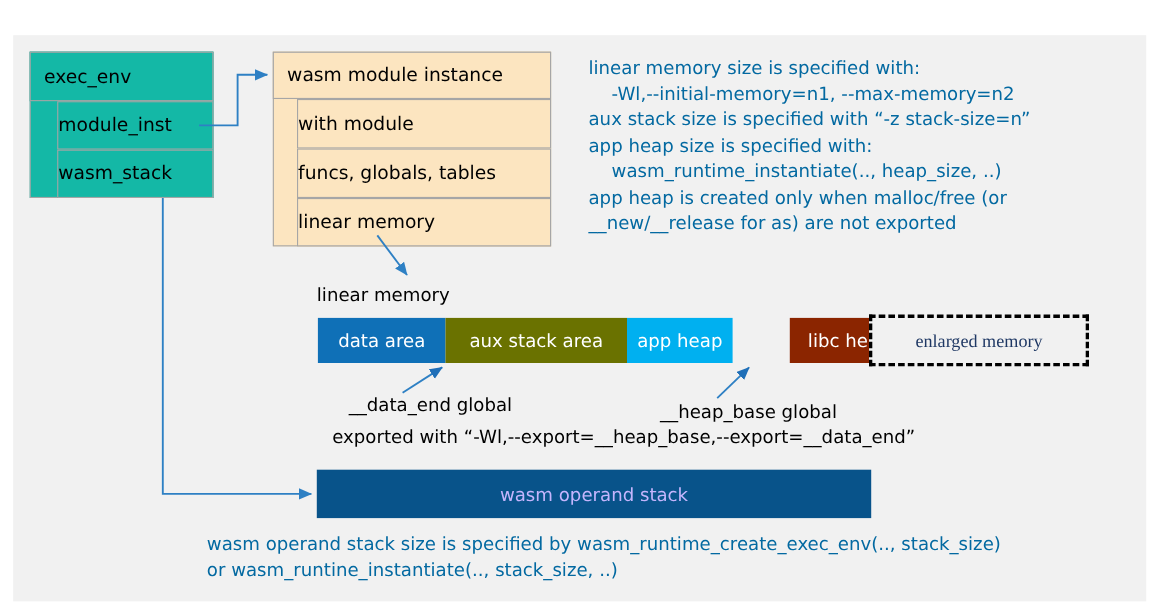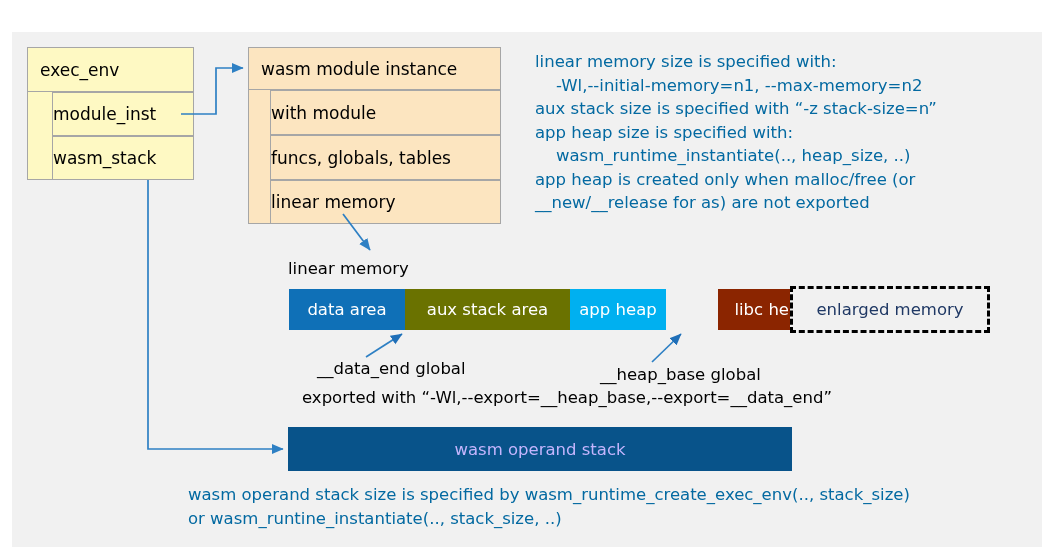--- a/index.html
+++ b/index.html
@@ -45,21 +45,21 @@
   .box-row {
     position: absolute;
     box-sizing: border-box;
     border: 1px solid #a6a6a6;
     display: flex;
     align-items: center;
     font-size: 17px;
     color: #000000;
     white-space: nowrap;
   }
-  .pink { background: #fef9c3; }
+  .pink { background: #14b8a6; }
   .peach { background: #fce5c0; }
   .pad-l { padding-left: 12px; }
   .pad-l-indent { }
 
   
   .seg {
     position: absolute;
     box-sizing: border-box;
     display: flex;
     align-items: center;
@@ -169,21 +169,21 @@
   </div>
   <div class="seg seg-aux" style="left:405px; top:289px; width:165px; height:41px;">
     <span>aux stack area</span>
   </div>
   <div class="seg seg-appheap" style="left:570px; top:289px; width:96px; height:41px;">
     <span>app heap</span>
   </div>
   <div class="seg seg-libcheap" style="left:682px; top:289px; width:108px; height:41px;">
     <span>libc heap</span>
   </div>
-  <div class="seg seg-enlarged" style="left:790px; top:286px; width:200px; height:47px;">
+  <div class="seg seg-enlarged" style="left:790px; top:286px; width:200px; height:47px;font-family:Liberation Serif, serif;">
     <span>enlarged memory</span>
   </div>
 
   <div class="note-center" style="left:317px; top:359px;">__data_end global</div>
   <div class="note-center" style="left:600px; top:365px;">__heap_base global</div>
   <div class="note-center" style="left:302px; top:388px;">exported with “-Wl,--export=__heap_base,--export=__data_end”</div>
 
   <div class="opstack" style="left:288px; top:427px; width:504px; height:44px;">
     <span>wasm operand stack</span>
   </div>

